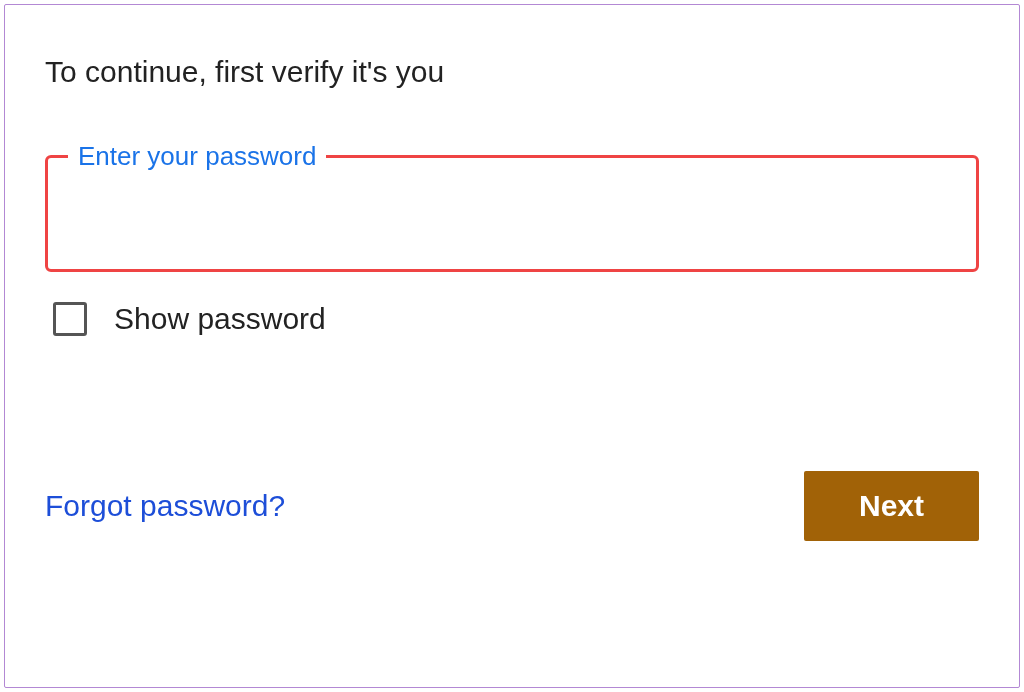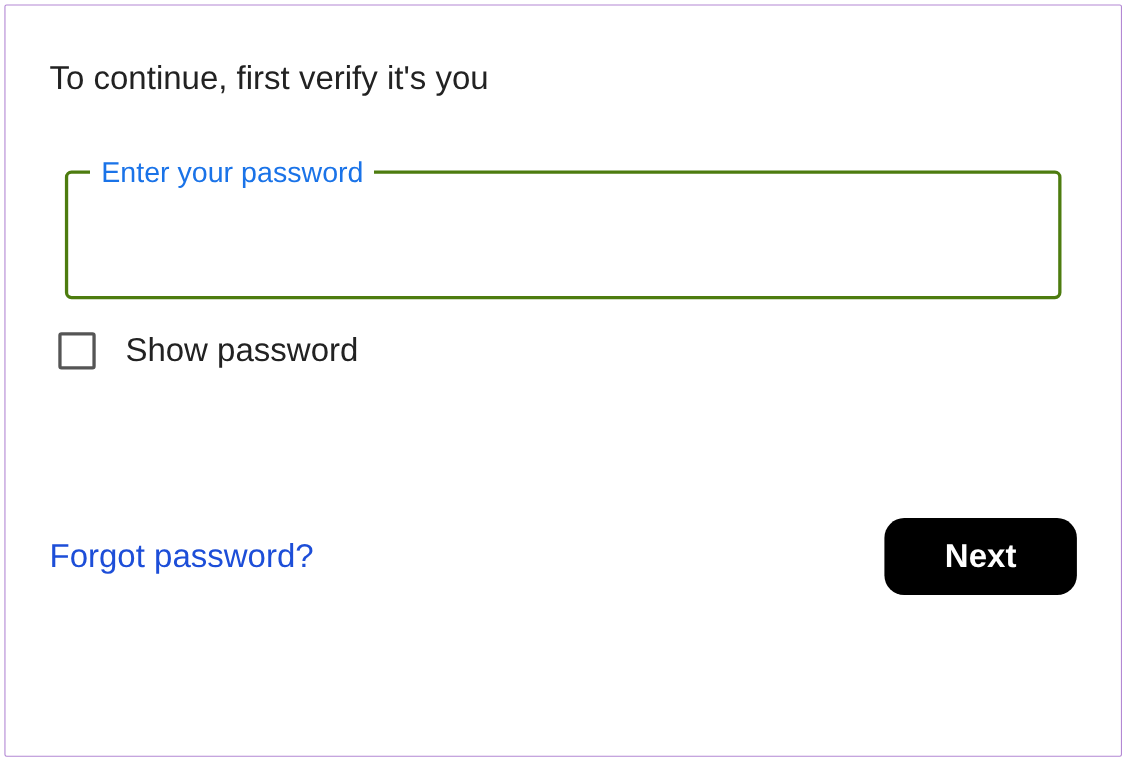--- a/index.html
+++ b/index.html
@@ -28,24 +28,24 @@
       font-size: 30px;
       color: #222;
       font-weight: 400;
       margin-bottom: 52px;
     }
     .input-wrapper {
       position: relative;
       margin-bottom: 30px;
     }
     .input-fieldset {
-      border: 3px solid #4d7c0f;
+      border: 3px solid #ef4444;
       border-radius: 6px;
       padding: 0;
-      margin: 14px;
+      margin: 0;
     }
     .input-legend {
       font-size: 26px;
       color: #1a73e8;
       padding: 0 10px;
       margin-left: 20px;
       font-weight: 400;
     }
     .password-input {
       width: 100%;
@@ -81,24 +81,24 @@
       align-items: center;
       margin-top: 135px;
     }
     .forgot-link {
       font-size: 30px;
       color: #1d4ed8;
       font-weight: 500;
       cursor: pointer;
     }
     .next-button {
-      background: #000000;
+      background: #a16207;
       color: #fff;
       border: none;
-      border-radius: 18px;
+      border-radius: 2px;
       font-size: 30px;
       font-weight: 600;
       padding: 18px 55px;
       cursor: pointer;
     }
   </style>
 </head>
 <body>
 
 <div class="outer-frame">

